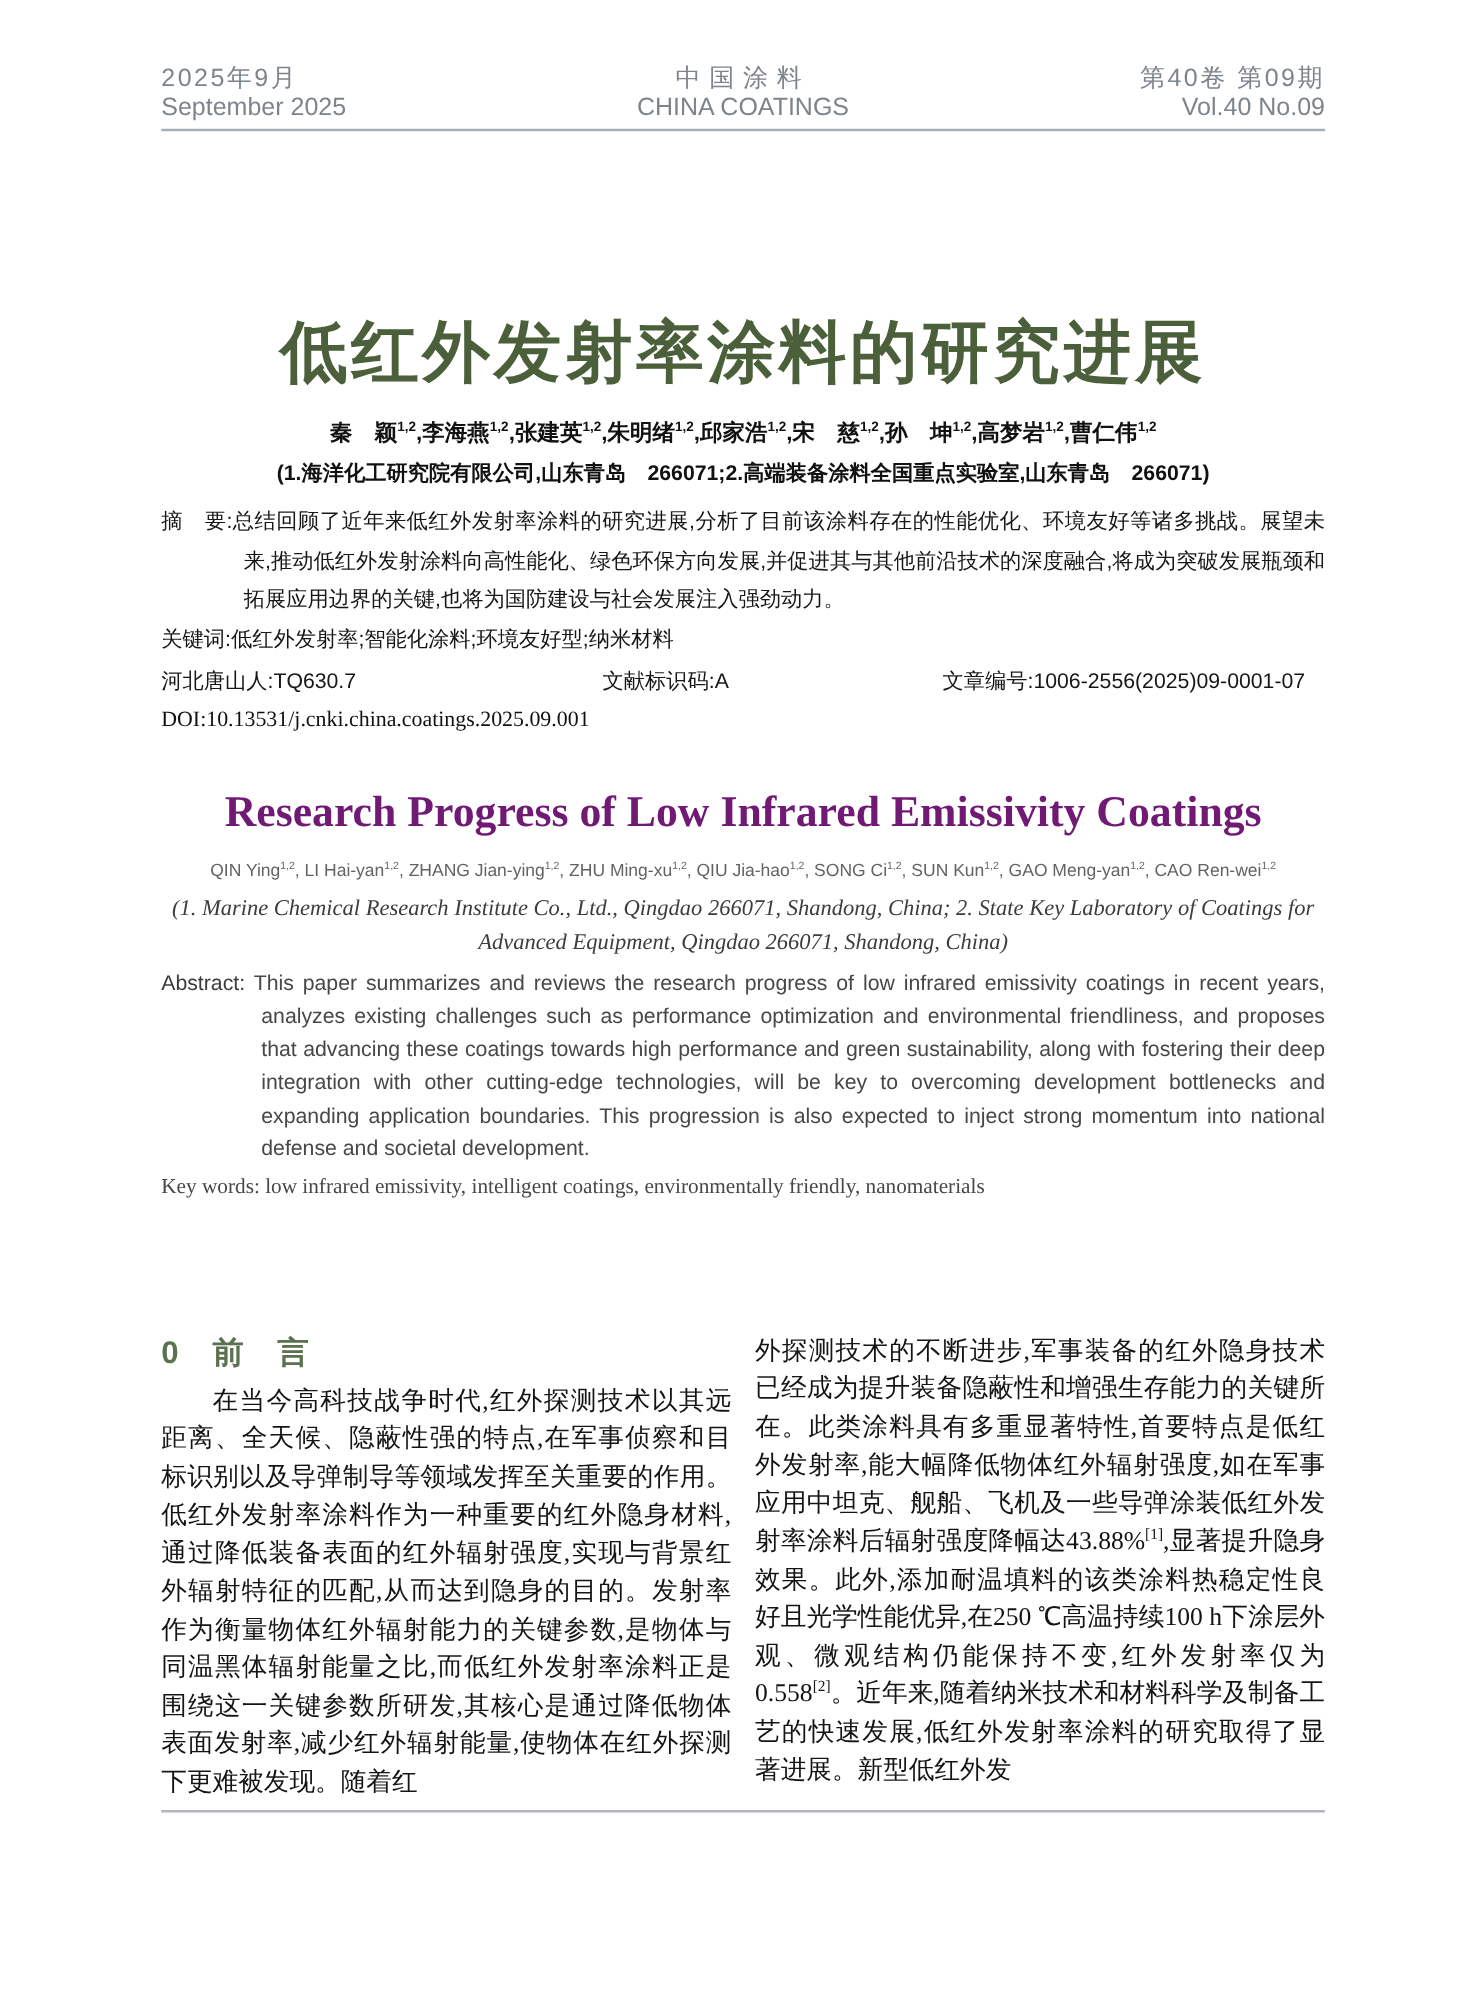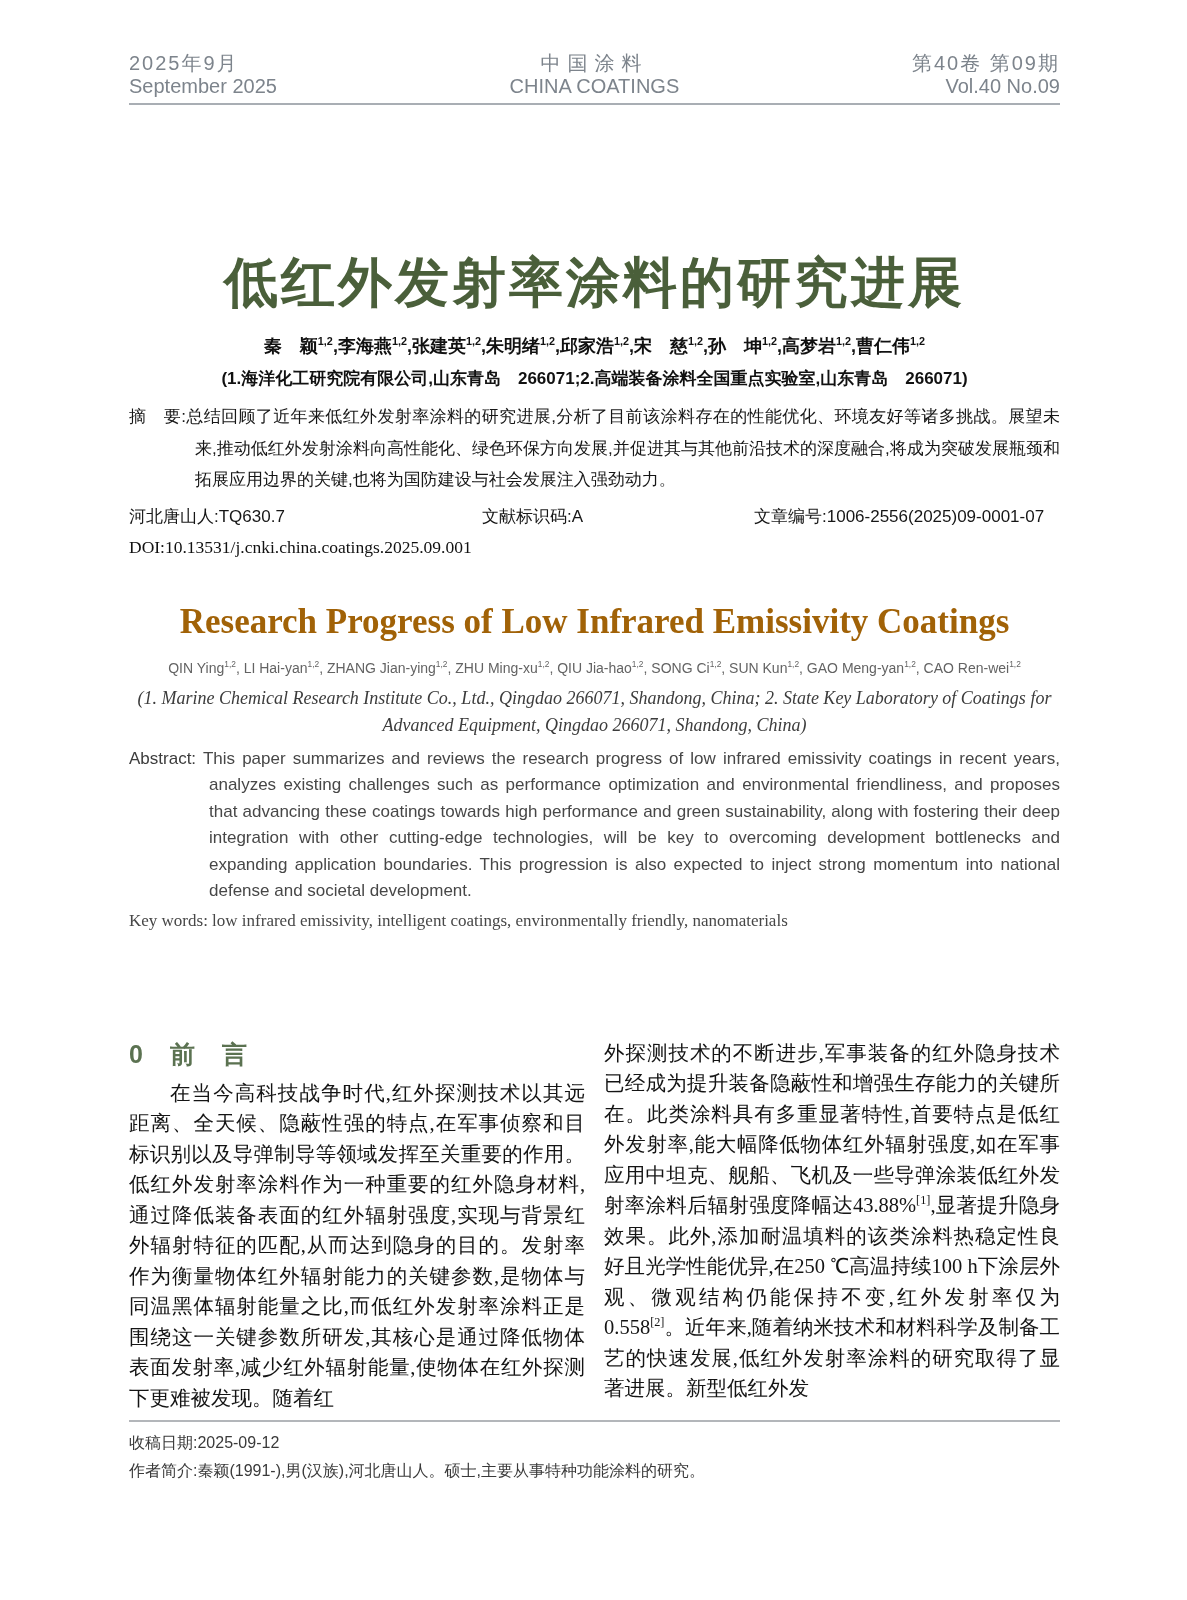--- a/index.html
+++ b/index.html
@@ -32,21 +32,21 @@
     text-align:justify; padding-left:66px; text-indent:-66px; color:#161616; font-weight:500; }
   .keywords-zh { margin-top:4px; font-size:17px; line-height:24px; color:#161616; font-weight:500; }
   .class-row { margin-top:9px; display:flex; font-size:17px; line-height:24px; font-weight:500; color:#161616; }
   .class-row .c1 { width:353px; }
   .class-row .c2 { width:272px; }
   .class-row .c3 { flex:1; }
   .doi-line { margin-top:7px; font-family:"Liberation Serif", serif;
     font-size:17.5px; line-height:22px; color:#111; }
 
   
-  .title-en { margin-top:41px; text-align:center; color:#a16207;
+  .title-en { margin-top:41px; text-align:center; color:#701a75;
     font-family:"Liberation Serif", serif; font-weight:bold; font-size:35px; line-height:46px; }
   .authors-en { margin-top:10px; text-align:center; color:#636363;
     font-size:14px; line-height:26px; }
   .affil-en { margin-top:4px; text-align:center; color:#3c3c3c;
     font-family:"Liberation Serif", serif; font-style:italic; font-size:18px; line-height:27px; }
   .abstract-en { margin-top:7px; color:#474747; font-family:Liberation Sans, sans-serif;
     font-size:17px; line-height:26.5px; text-align:justify; padding-left:80px; text-indent:-80px; }
   .abstract-en .lbl { color:#3c3c3c; }
   .keywords-en { margin-top:3px; color:#474747; font-family:Liberation Serif, serif;
     font-size:17px; line-height:26px; padding-left:80px; text-indent:-80px; }
@@ -90,20 +90,21 @@
       <div>Vol.40 No.09</div>
     </div>
   </div>
   <div class="jheader-rule"></div>
 
   <h1 class="title-zh">低红外发射率涂料的研究进展</h1>
   <div class="authors-zh">秦　颖<sup>1,2</sup>,李海燕<sup>1,2</sup>,张建英<sup>1,2</sup>,朱明绪<sup>1,2</sup>,邱家浩<sup>1,2</sup>,宋　慈<sup>1,2</sup>,孙　坤<sup>1,2</sup>,高梦岩<sup>1,2</sup>,曹仁伟<sup>1,2</sup></div>
   <div class="affil-zh">(1.海洋化工研究院有限公司,山东青岛　266071;2.高端装备涂料全国重点实验室,山东青岛　266071)</div>
 
   <div class="abstract-zh"><span class="lbl">摘　要:</span><span>总结回顾了近年来低红外发射率涂料的研究进展,分析了目前该涂料存在的性能优化、环境友好等诸多挑战。展望未来,推动低红外发射涂料向高性能化、绿色环保方向发展,并促进其与其他前沿技术的深度融合,将成为突破发展瓶颈和拓展应用边界的关键,也将为国防建设与社会发展注入强劲动力。</span></div>
+  <div class="keywords-zh"><span>关键词:</span><span>低红外发射率;智能化涂料;环境友好型;纳米材料</span></div>
   <div class="class-row">
     <span class="c1">河北唐山人:TQ630.7</span>
     <span class="c2">文献标识码:A</span>
     <span class="c3">文章编号:1006-2556(2025)09-0001-07</span>
   </div>
   <div class="doi-line">DOI:10.13531/j.cnki.china.coatings.2025.09.001</div>
 
   <h2 class="title-en">Research Progress of Low Infrared Emissivity Coatings</h2>
   <div class="authors-en">QIN Ying<sup>1,2</sup>, LI Hai-yan<sup>1,2</sup>, ZHANG Jian-ying<sup>1,2</sup>, ZHU Ming-xu<sup>1,2</sup>, QIU Jia-hao<sup>1,2</sup>, SONG Ci<sup>1,2</sup>, SUN Kun<sup>1,2</sup>, GAO Meng-yan<sup>1,2</sup>, CAO Ren-wei<sup>1,2</sup></div>
   <div class="affil-en">(1. Marine Chemical Research Institute Co., Ltd., Qingdao 266071, Shandong, China; 2. State Key Laboratory of Coatings for Advanced Equipment, Qingdao 266071, Shandong, China)</div>
@@ -115,19 +116,15 @@
     <div class="col">
       <div class="section-heading">0　前　言</div>
       <div class="col-left-text">在当今高科技战争时代,红外探测技术以其远距离、全天候、隐蔽性强的特点,在军事侦察和目标识别以及导弹制导等领域发挥至关重要的作用。低红外发射率涂料作为一种重要的红外隐身材料,通过降低装备表面的红外辐射强度,实现与背景红外辐射特征的匹配,从而达到隐身的目的。发射率作为衡量物体红外辐射能力的关键参数,是物体与同温黑体辐射能量之比,而低红外发射率涂料正是围绕这一关键参数所研发,其核心是通过降低物体表面发射率,减少红外辐射能量,使物体在红外探测下更难被发现。随着红</div>
     </div>
     <div class="col">
       <div>外探测技术的不断进步,军事装备的红外隐身技术已经成为提升装备隐蔽性和增强生存能力的关键所在。此类涂料具有多重显著特性,首要特点是低红外发射率,能大幅降低物体红外辐射强度,如在军事应用中坦克、舰船、飞机及一些导弹涂装低红外发射率涂料后辐射强度降幅达43.88%<sup>[1]</sup>,显著提升隐身效果。此外,添加耐温填料的该类涂料热稳定性良好且光学性能优异,在250 ℃高温持续100 h下涂层外观、微观结构仍能保持不变,红外发射率仅为0.558<sup>[2]</sup>。近年来,随着纳米技术和材料科学及制备工艺的快速发展,低红外发射率涂料的研究取得了显著进展。新型低红外发</div>
     </div>
   </div>
 
   <div class="foot-divider"></div>
-  <div class="footnotes">
-    <div>收稿日期:2025-09-12</div>
-    <div>作者简介:秦颖(1991-),男(汉族),河北唐山人。硕士,主要从事特种功能涂料的研究。</div>
-  </div>
 
 
 </div>
 
 </body></html>

